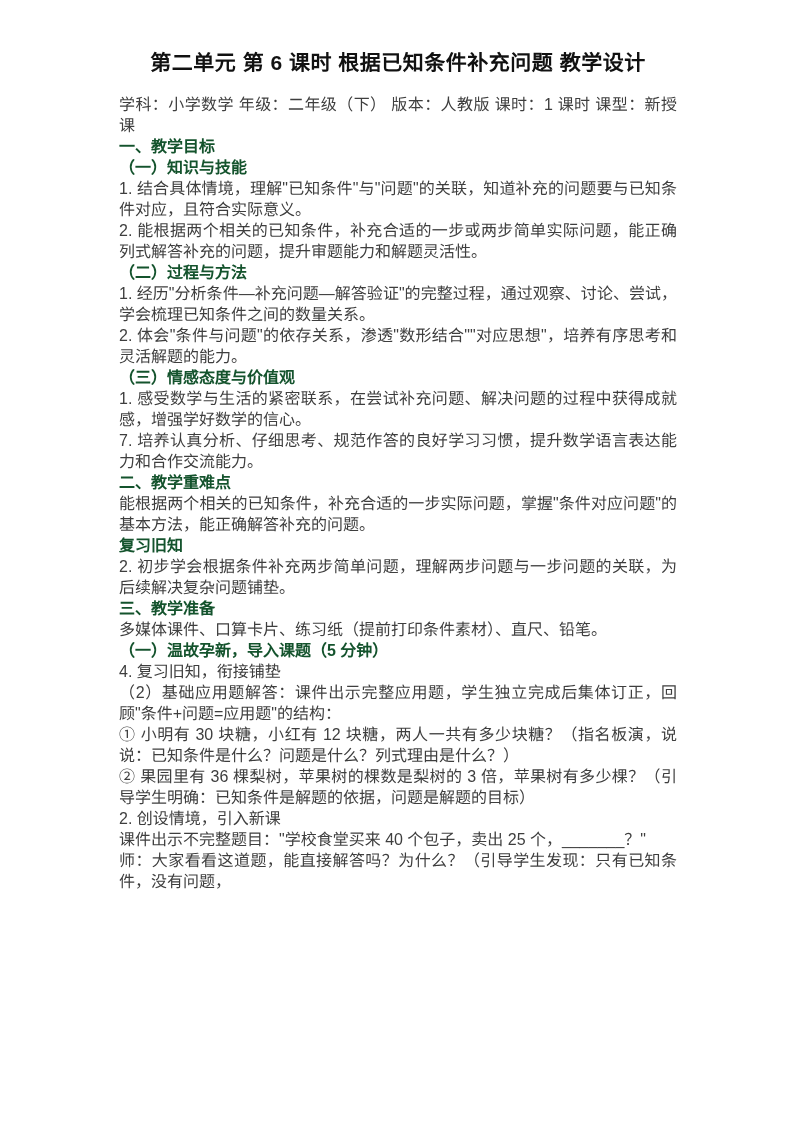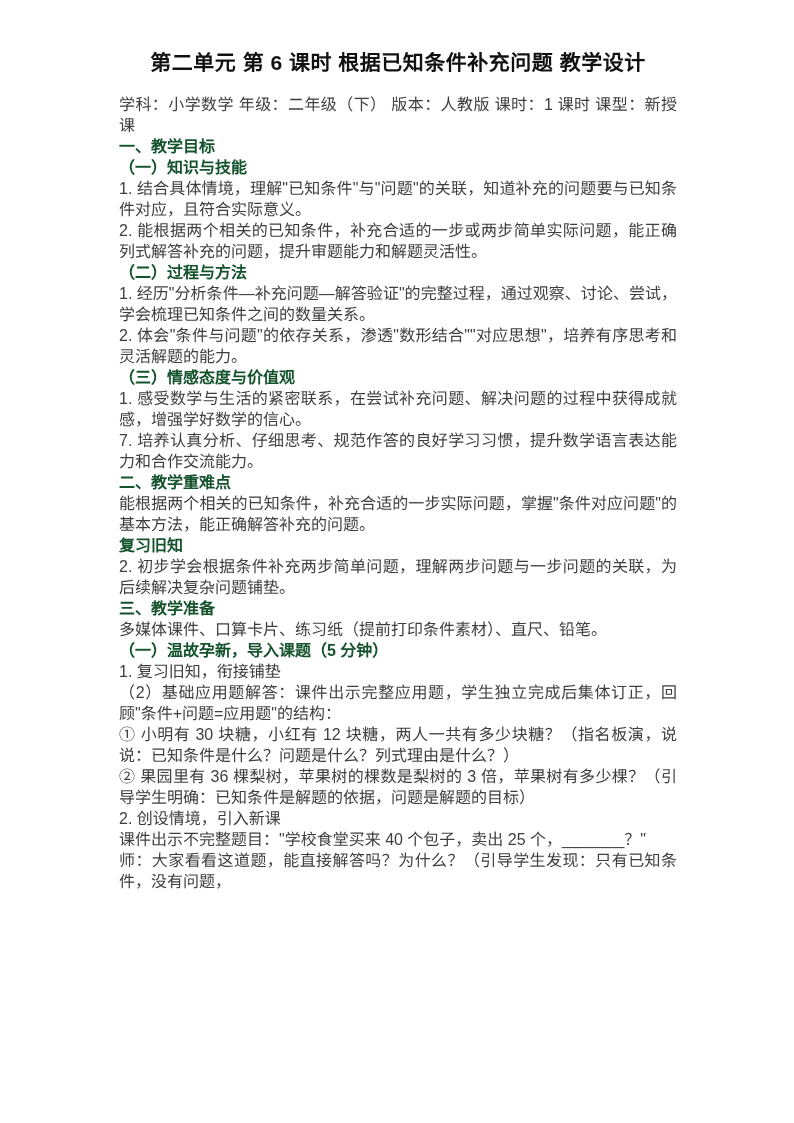--- a/index.html
+++ b/index.html
@@ -59,20 +59,20 @@
   <p class="para bold">（三）情感态度与价值观</p>
   <p class="para">1. 感受数学与生活的紧密联系，在尝试补充问题、解决问题的过程中获得成就感，增强学好数学的信心。</p>
   <p class="para">7. 培养认真分析、仔细思考、规范作答的良好学习习惯，提升数学语言表达能力和合作交流能力。</p>
   <p class="para bold">二、教学重难点</p>
   <p class="para">能根据两个相关的已知条件，补充合适的一步实际问题，掌握"条件对应问题"的基本方法，能正确解答补充的问题。</p>
   <p class="para bold">复习旧知</p>
   <p class="para">2. 初步学会根据条件补充两步简单问题，理解两步问题与一步问题的关联，为后续解决复杂问题铺垫。</p>
   <p class="para bold">三、教学准备</p>
   <p class="para">多媒体课件、口算卡片、练习纸（提前打印条件素材）、直尺、铅笔。</p>
   <p class="para bold">（一）温故孕新，导入课题（5 分钟）</p>
-  <p class="para">1. 复习旧知，衔接铺垫</p>
+  <p class="para">4. 复习旧知，衔接铺垫</p>
   <p class="para">（2）基础应用题解答：课件出示完整应用题，学生独立完成后集体订正，回顾"条件+问题=应用题"的结构：</p>
   <p class="para">① 小明有 30 块糖，小红有 12 块糖，两人一共有多少块糖？（指名板演，说说：已知条件是什么？问题是什么？列式理由是什么？）</p>
   <p class="para">② 果园里有 36 棵梨树，苹果树的棵数是梨树的 3 倍，苹果树有多少棵？（引导学生明确：已知条件是解题的依据，问题是解题的目标）</p>
   <p class="para">2. 创设情境，引入新课</p>
   <p class="para">课件出示不完整题目："学校食堂买来 40 个包子，卖出 25 个，_______？"</p>
   <p class="para">师：大家看看这道题，能直接解答吗？为什么？（引导学生发现：只有已知条件，没有问题，</p>
 </div>
 
 </body></html>

